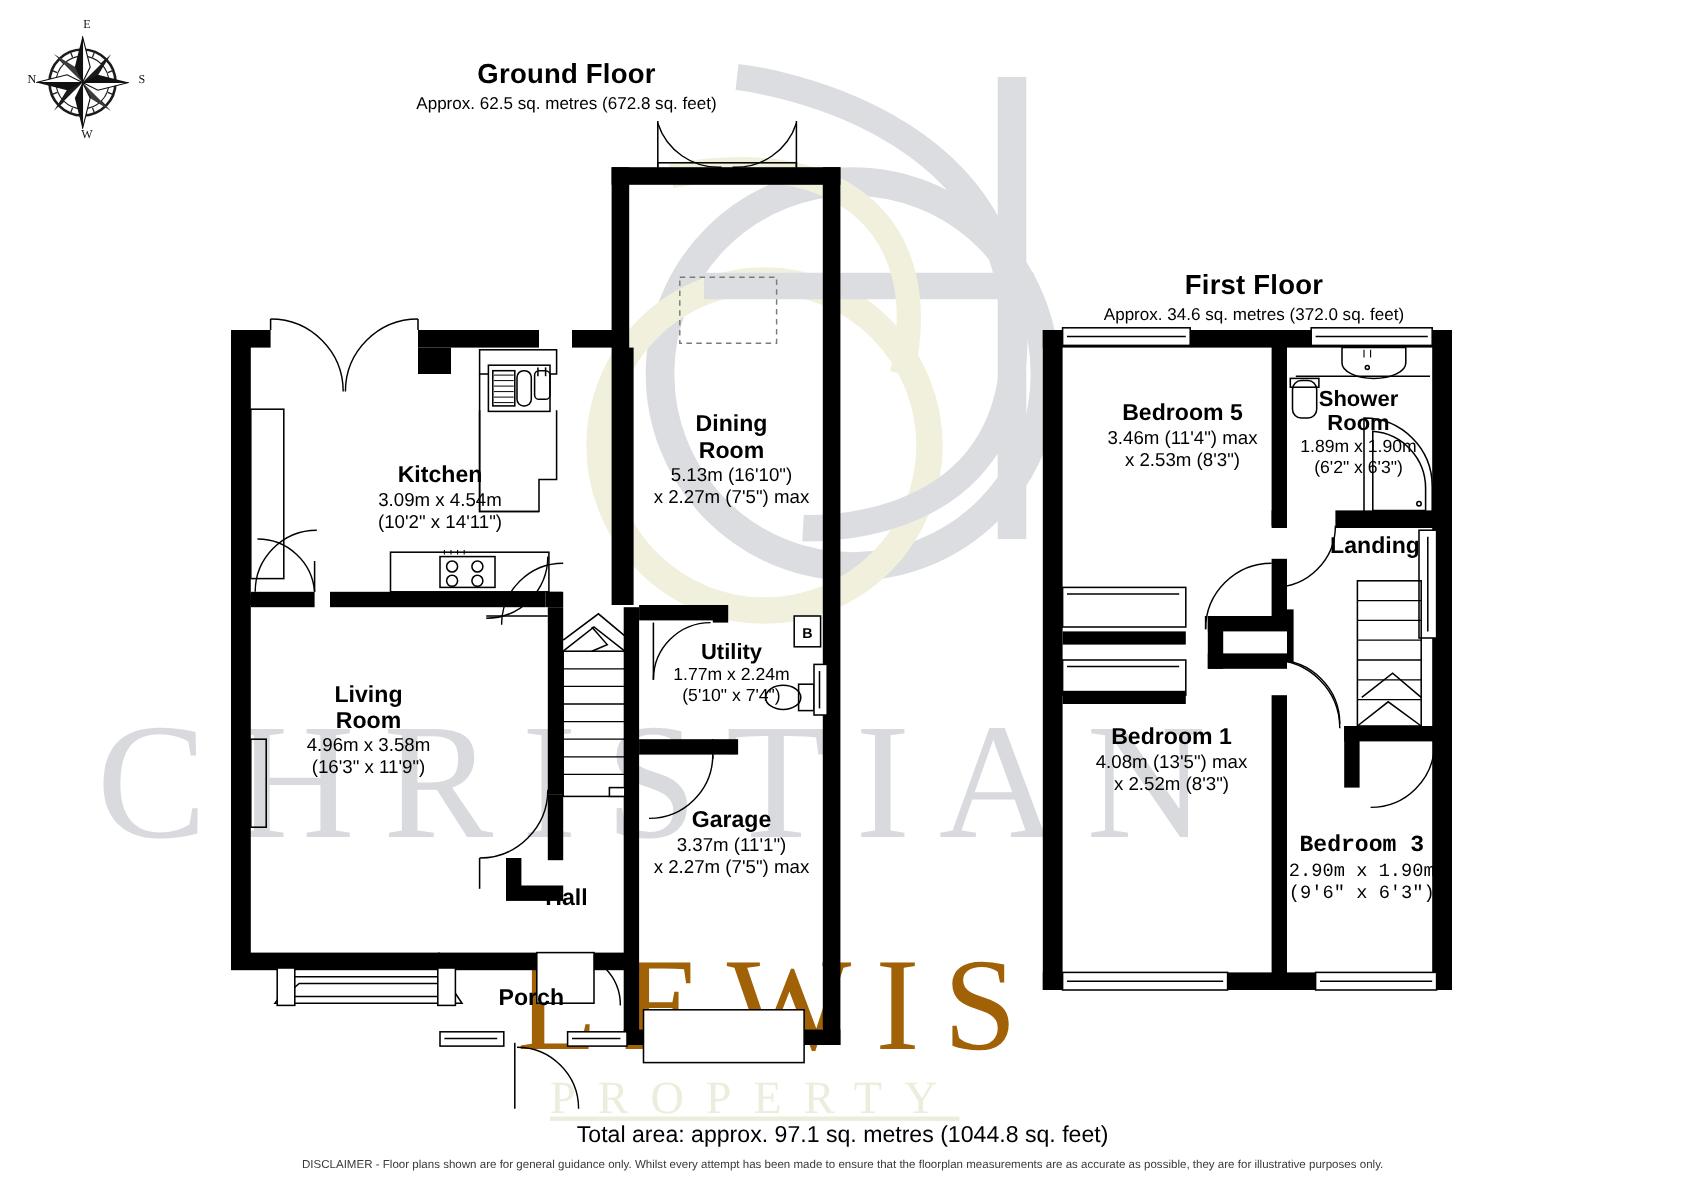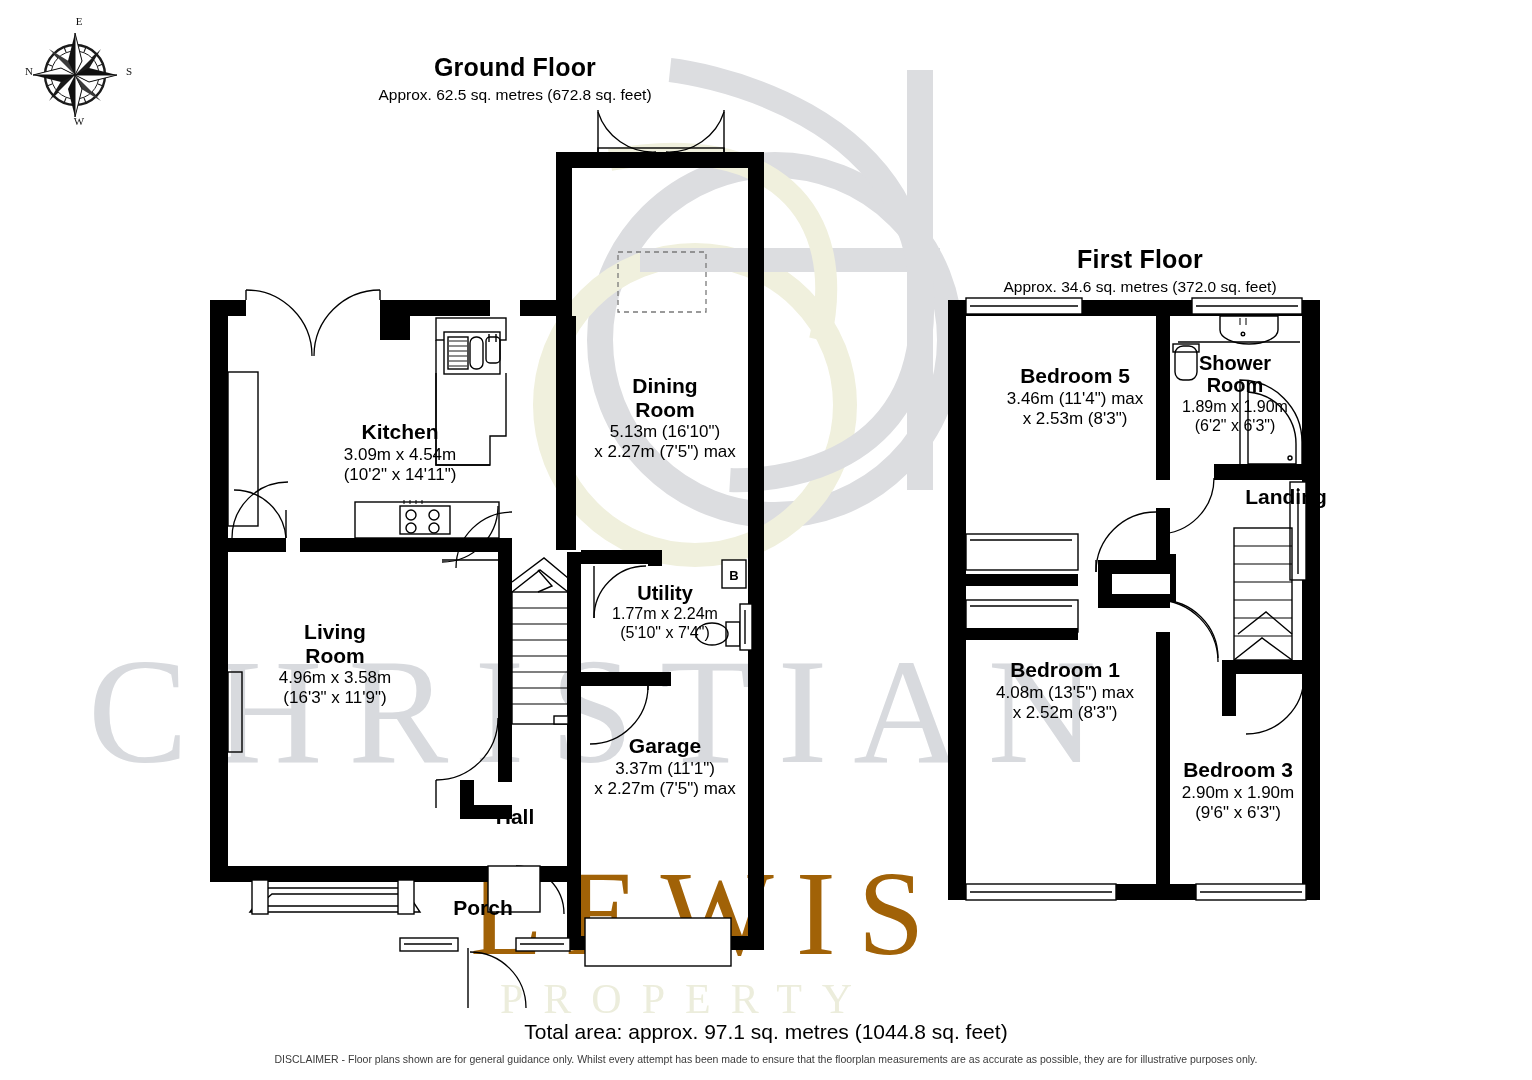--- a/index.html
+++ b/index.html
@@ -41,20 +41,21 @@
     white-space: nowrap;
   }
   .wm-property {
     position: absolute;
     left: 500px; top: 975px;
     font-family: "Liberation Serif", serif;
     font-size: 42px;
     letter-spacing: 20px;
     color: #eceddc;
     white-space: nowrap;
+    text-decoration: underline;
   }
   .wm-logo {
     position: absolute;
     left: 520px; top: 10px;
     width: 520px; height: 640px;
     opacity: 1;
   }
 
   
   .floor-title {
@@ -499,31 +500,31 @@
     <div class="rl-dim">x 2.53m (8'3")</div>
   </div>
 
   <div class="room-label small" style="left:1155px; top:352px; width:160px;">
     <div class="rl-name">Shower</div>
     <div class="rl-name">Room</div>
     <div class="rl-dim">1.89m x 1.90m</div>
     <div class="rl-dim">(6'2" x 6'3")</div>
   </div>
 
-  <div class="room-label" style="left:1216px; top:485px; width:140px;">
+  <div class="room-label" style="left:1180px; top:485px; width:140px;">
     <div class="rl-name">Landing</div>
   </div>
 
   <div class="room-label" style="left:960px; top:658px; width:210px;">
     <div class="rl-name">Bedroom 1</div>
     <div class="rl-dim">4.08m (13'5") max</div>
     <div class="rl-dim">x 2.52m (8'3")</div>
   </div>
 
-  <div class="room-label" style="left:1138px; top:758px; width:200px;">
+  <div class="room-label" style="left:1138px; top:758px; width:200px;font-family:Liberation Mono, monospace;">
     <div class="rl-name">Bedroom 3</div>
     <div class="rl-dim">2.90m x 1.90m</div>
     <div class="rl-dim">(9'6" x 6'3")</div>
   </div>
 
   <div class="total-area">Total area: approx. 97.1 sq. metres (1044.8 sq. feet)</div>
   <div class="disclaimer">DISCLAIMER -  Floor plans shown are for general guidance only. Whilst every attempt has been made to ensure that the floorplan measurements are as accurate as possible, they are for illustrative purposes only.</div>
 
 </div>
 

